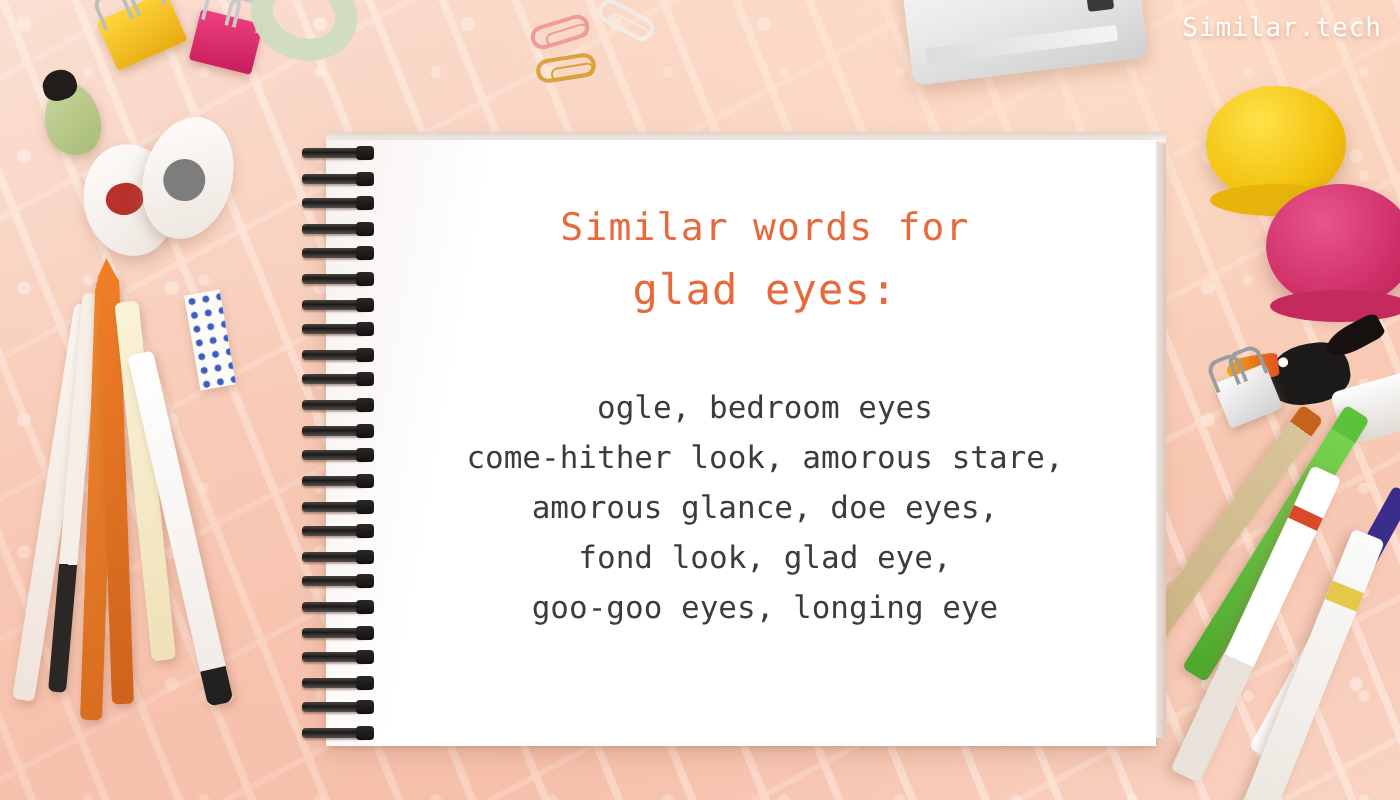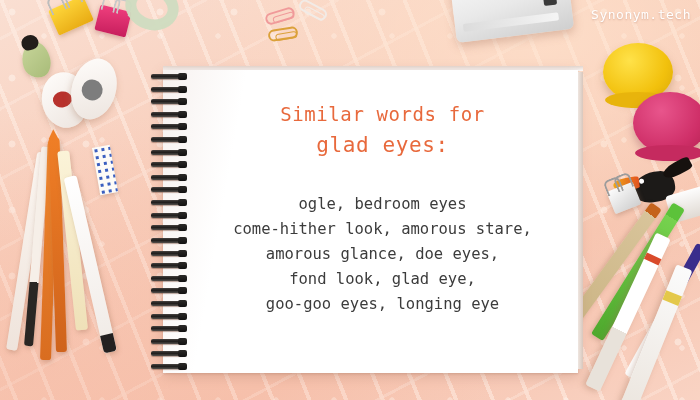--- a/index.html
+++ b/index.html
@@ -431,13 +431,13 @@
     <div class="ring" style="top: 201.739px;"></div>
     <div class="ring" style="top: 214.348px;"></div>
     <div class="ring" style="top: 226.957px;"></div>
     <div class="ring" style="top: 239.565px;"></div>
     <div class="ring" style="top: 252.174px;"></div>
     <div class="ring" style="top: 264.783px;"></div>
     <div class="ring" style="top: 277.391px;"></div>
     <div class="ring" style="top: 290px;"></div>
   </div>
 
-<div class="logo">Synonym.tech</div>
+<div class="logo">Similar.tech</div>
 
 </body></html>

